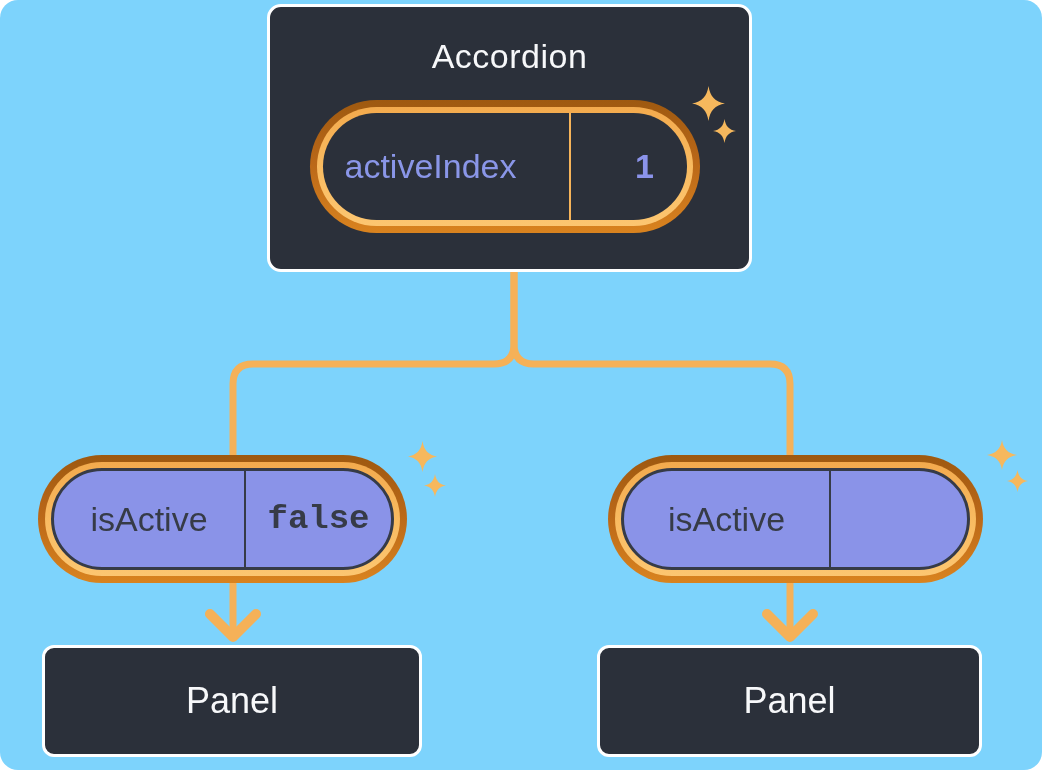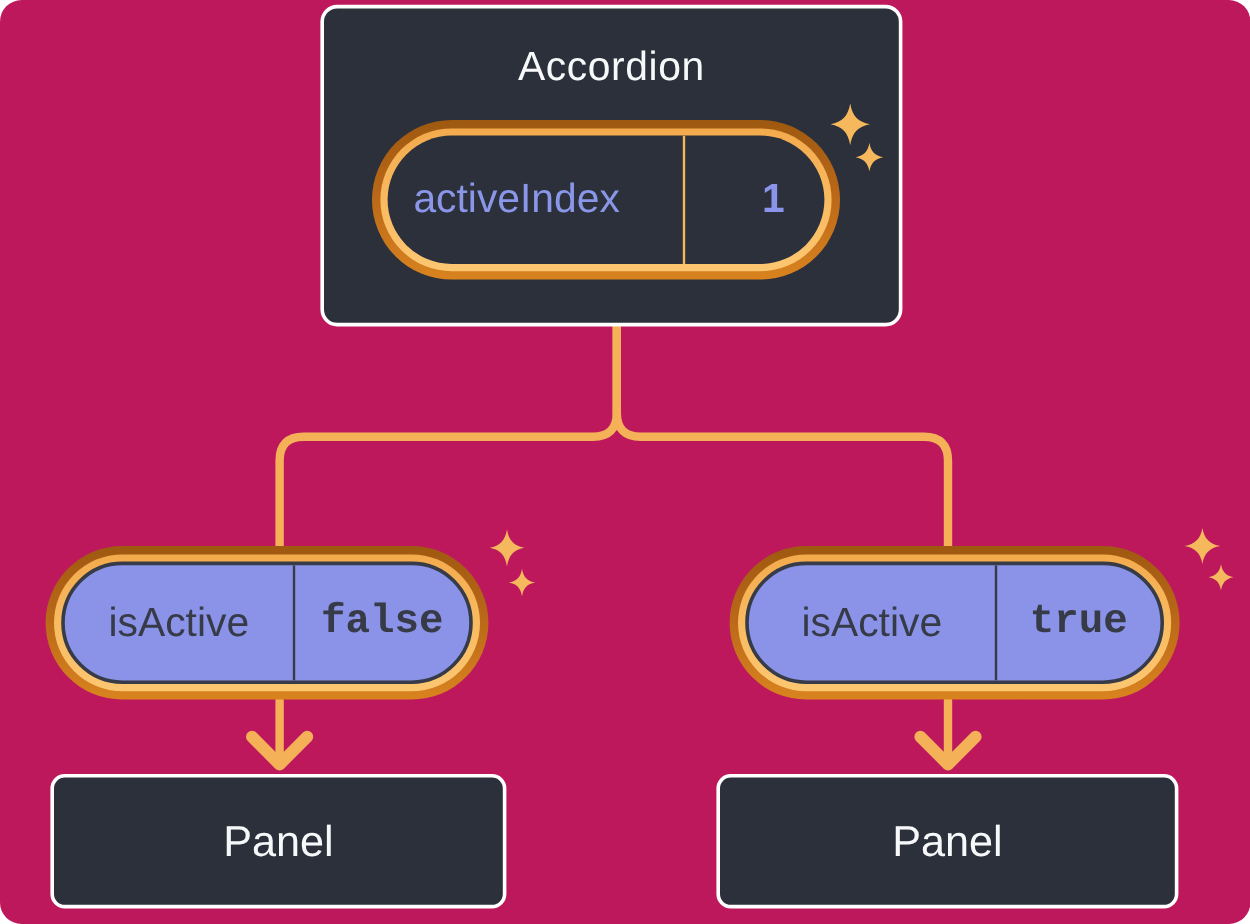--- a/index.html
+++ b/index.html
@@ -1,17 +1,17 @@
 <!DOCTYPE html>
 <html><head>
 <meta charset="utf-8">
 <style>
   html,body{margin:0;padding:0;background:#ffffff;}
   .stage{
-    position:relative;width:1042px;height:770px;background:#be185d;
+    position:relative;width:1042px;height:770px;background:#7dd3fc;
     font-family:"Liberation Sans",sans-serif;overflow:hidden;border-radius:18px;
   }
   svg.connectors{position:absolute;left:0;top:0;z-index:0;}
   .node-box{
     position:absolute;background:#2b303a;border:3px solid #ffffff;
     border-radius:14px;box-sizing:border-box;z-index:1;
   }
   .accordion-box{left:267px;top:4px;width:485px;height:268px;}
   .accordion-title{
     margin-top:30px;text-align:center;color:#f7f8fa;
@@ -120,21 +120,20 @@
   </svg>
   <svg class="sparkle" style="left:424px;top:474px" width="22" height="23" viewBox="0 0 24 24" preserveAspectRatio="none">
     <path fill="#f6b85d" d="M12 0C13.2 7.2 16.8 10.8 24 12C16.8 13.2 13.2 16.8 12 24C10.8 16.8 7.2 13.2 0 12C7.2 10.8 10.8 7.2 12 0Z"></path>
   </svg>
 
   <div class="pill-outer prop-pill-right">
     <div class="pill-mid">
       <div class="pill-inner prop-inner">
         <div class="prop-name">isActive</div>
         <div class="prop-divider"></div>
-        <div class="prop-value">true</div>
       </div>
     </div>
   </div>
   <svg class="sparkle" style="left:987px;top:440px" width="30" height="30" viewBox="0 0 24 24" preserveAspectRatio="none">
     <path fill="#f6b85d" d="M12 0C13.2 7.2 16.8 10.8 24 12C16.8 13.2 13.2 16.8 12 24C10.8 16.8 7.2 13.2 0 12C7.2 10.8 10.8 7.2 12 0Z"></path>
   </svg>
   <svg class="sparkle" style="left:1007px;top:470px" width="21" height="22" viewBox="0 0 24 24" preserveAspectRatio="none">
     <path fill="#f6b85d" d="M12 0C13.2 7.2 16.8 10.8 24 12C16.8 13.2 13.2 16.8 12 24C10.8 16.8 7.2 13.2 0 12C7.2 10.8 10.8 7.2 12 0Z"></path>
   </svg>
 

